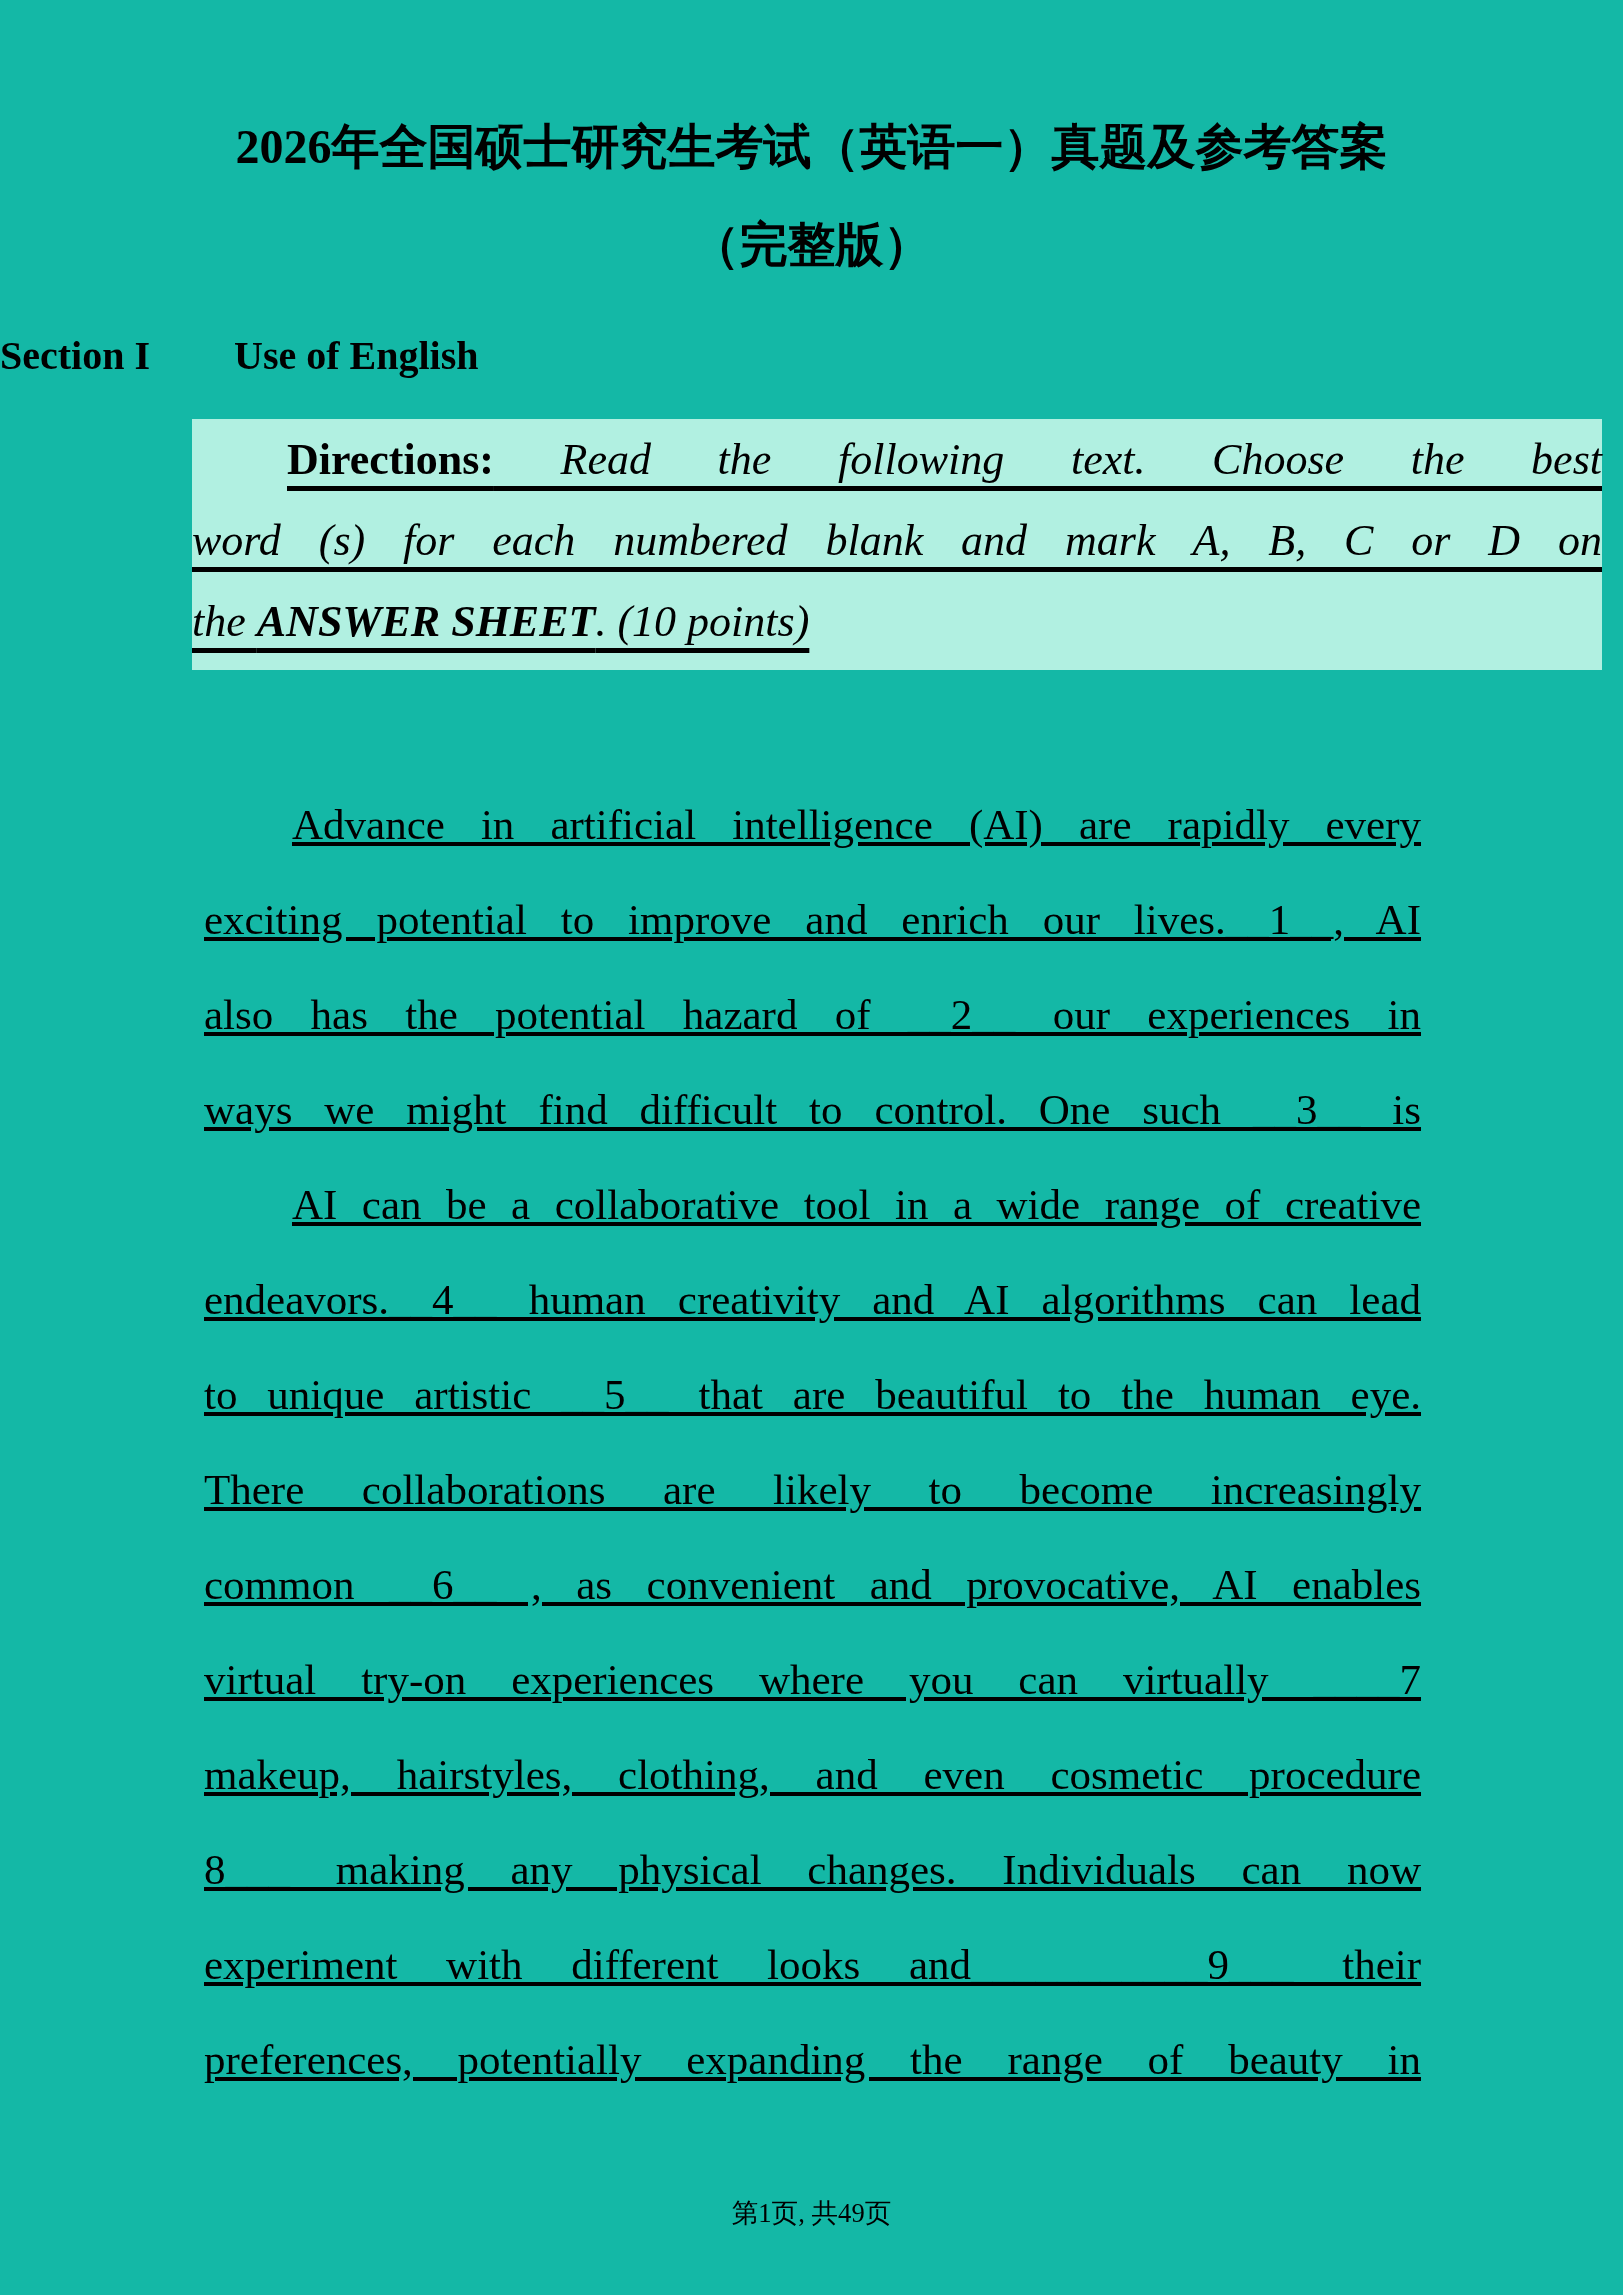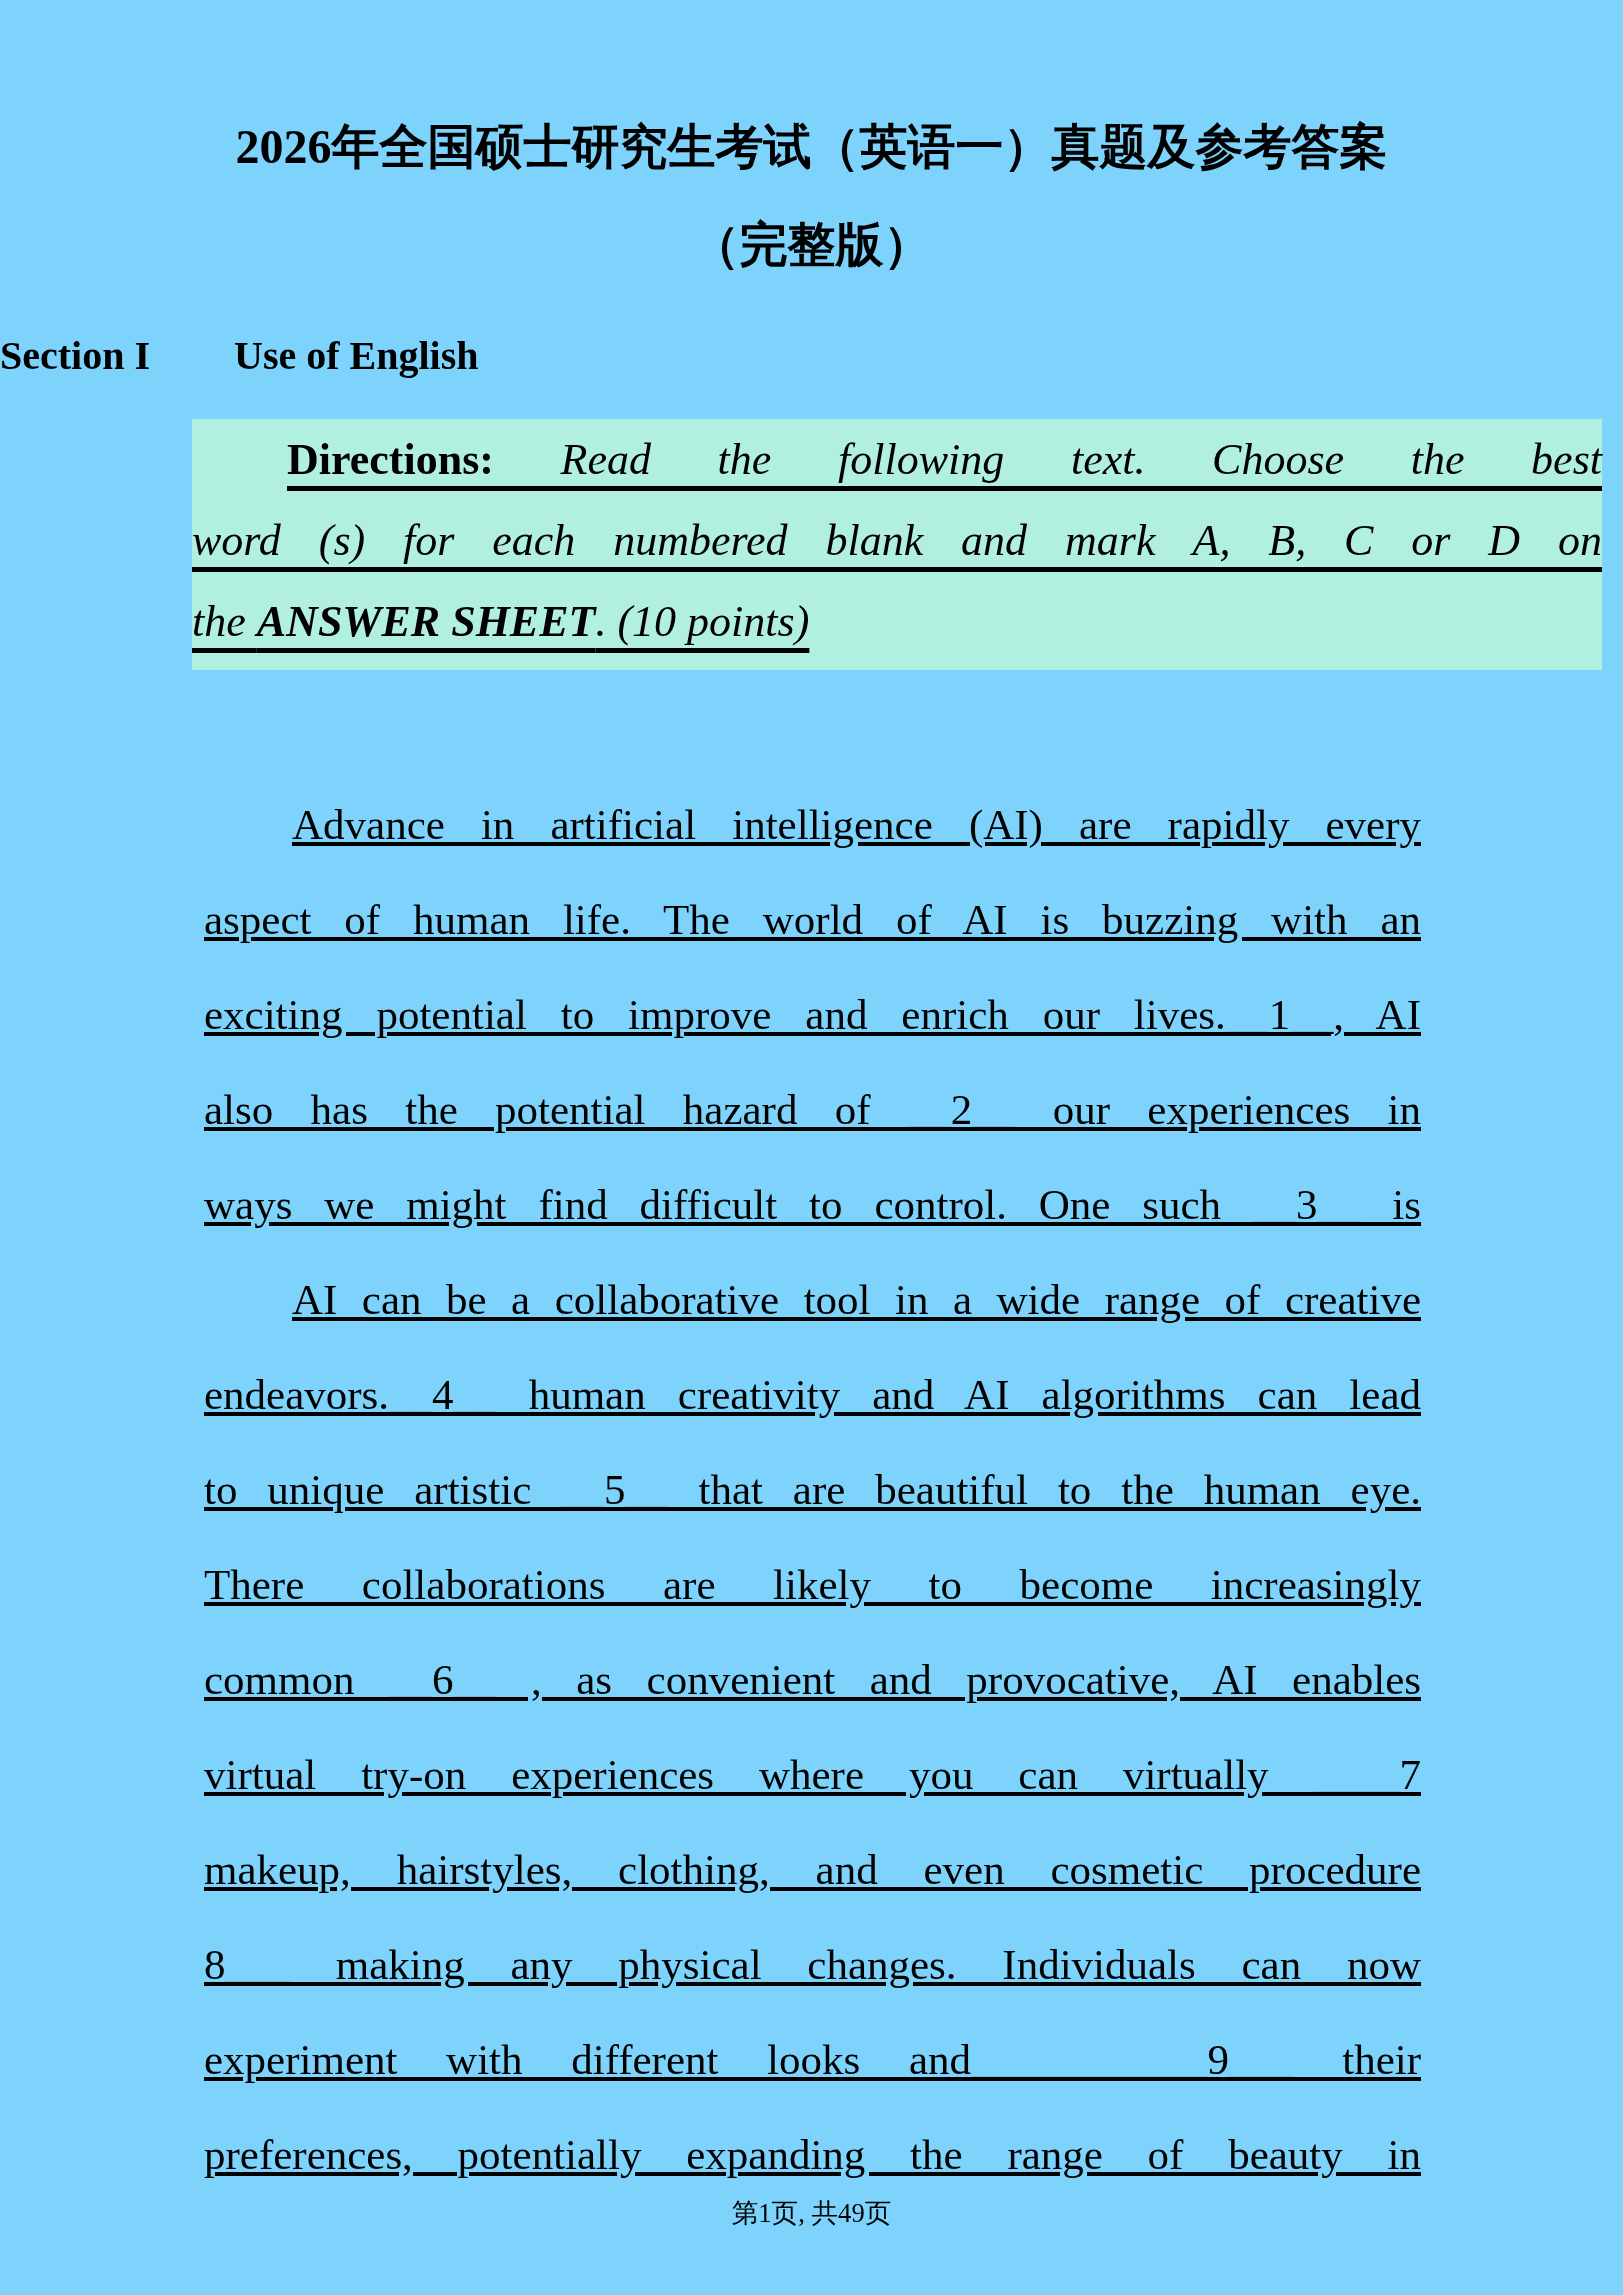--- a/index.html
+++ b/index.html
@@ -1,20 +1,20 @@
 <!DOCTYPE html>
 <html style="font-size:8.2px"><head>
 <meta charset="utf-8">
 <style>
   html, body { margin: 0; padding: 0; background: #ffffff; }
   .page {
     position: relative;
     width: 1623px;
     height: 2295px;
-    background: #7dd3fc;
+    background: #14b8a6;
     color: #000000;
     font-family: "Liberation Serif", "DejaVu Serif", serif;
     overflow: hidden;
   }
 
   
   .doc-title {
     position: absolute;
     left: 0;
     width: 100%;
@@ -113,21 +113,20 @@
 
   <div class="directions">
     <p class="dline d1 justify"><span class="bd">Directions:</span><span class="it"> Read the following text. Choose the best</span></p>
     <p class="dline justify it">word (s) for each numbered blank and mark A, B, C or D on</p>
     <p class="dline d3"><span class="it">the </span><span class="bdit">ANSWER SHEET</span><span class="it">. (10 points)</span></p>
   </div>
 
   <div class="passage">
     <div>
       <p class="bline indent">Advance in artificial intelligence (AI) are rapidly every</p>
-      <p class="bline">aspect of human life. The world of AI is buzzing with an</p>
       <p class="bline">exciting potential to improve and enrich our lives.__1__, AI</p>
       <p class="bline">also has the potential hazard of __2__ our experiences in</p>
       <p class="bline">ways we might find difficult to control. One such __3__ is</p>
     </div>
     <div>
       <p class="bline indent">AI can be a collaborative tool in a wide range of creative</p>
       <p class="bline">endeavors.__4__ human creativity and AI algorithms can lead</p>
       <p class="bline">to unique artistic __5__ that are beautiful to the human eye.</p>
       <p class="bline">There collaborations are likely to become increasingly</p>
       <p class="bline">common __6__ , as convenient and provocative, AI enables</p>

